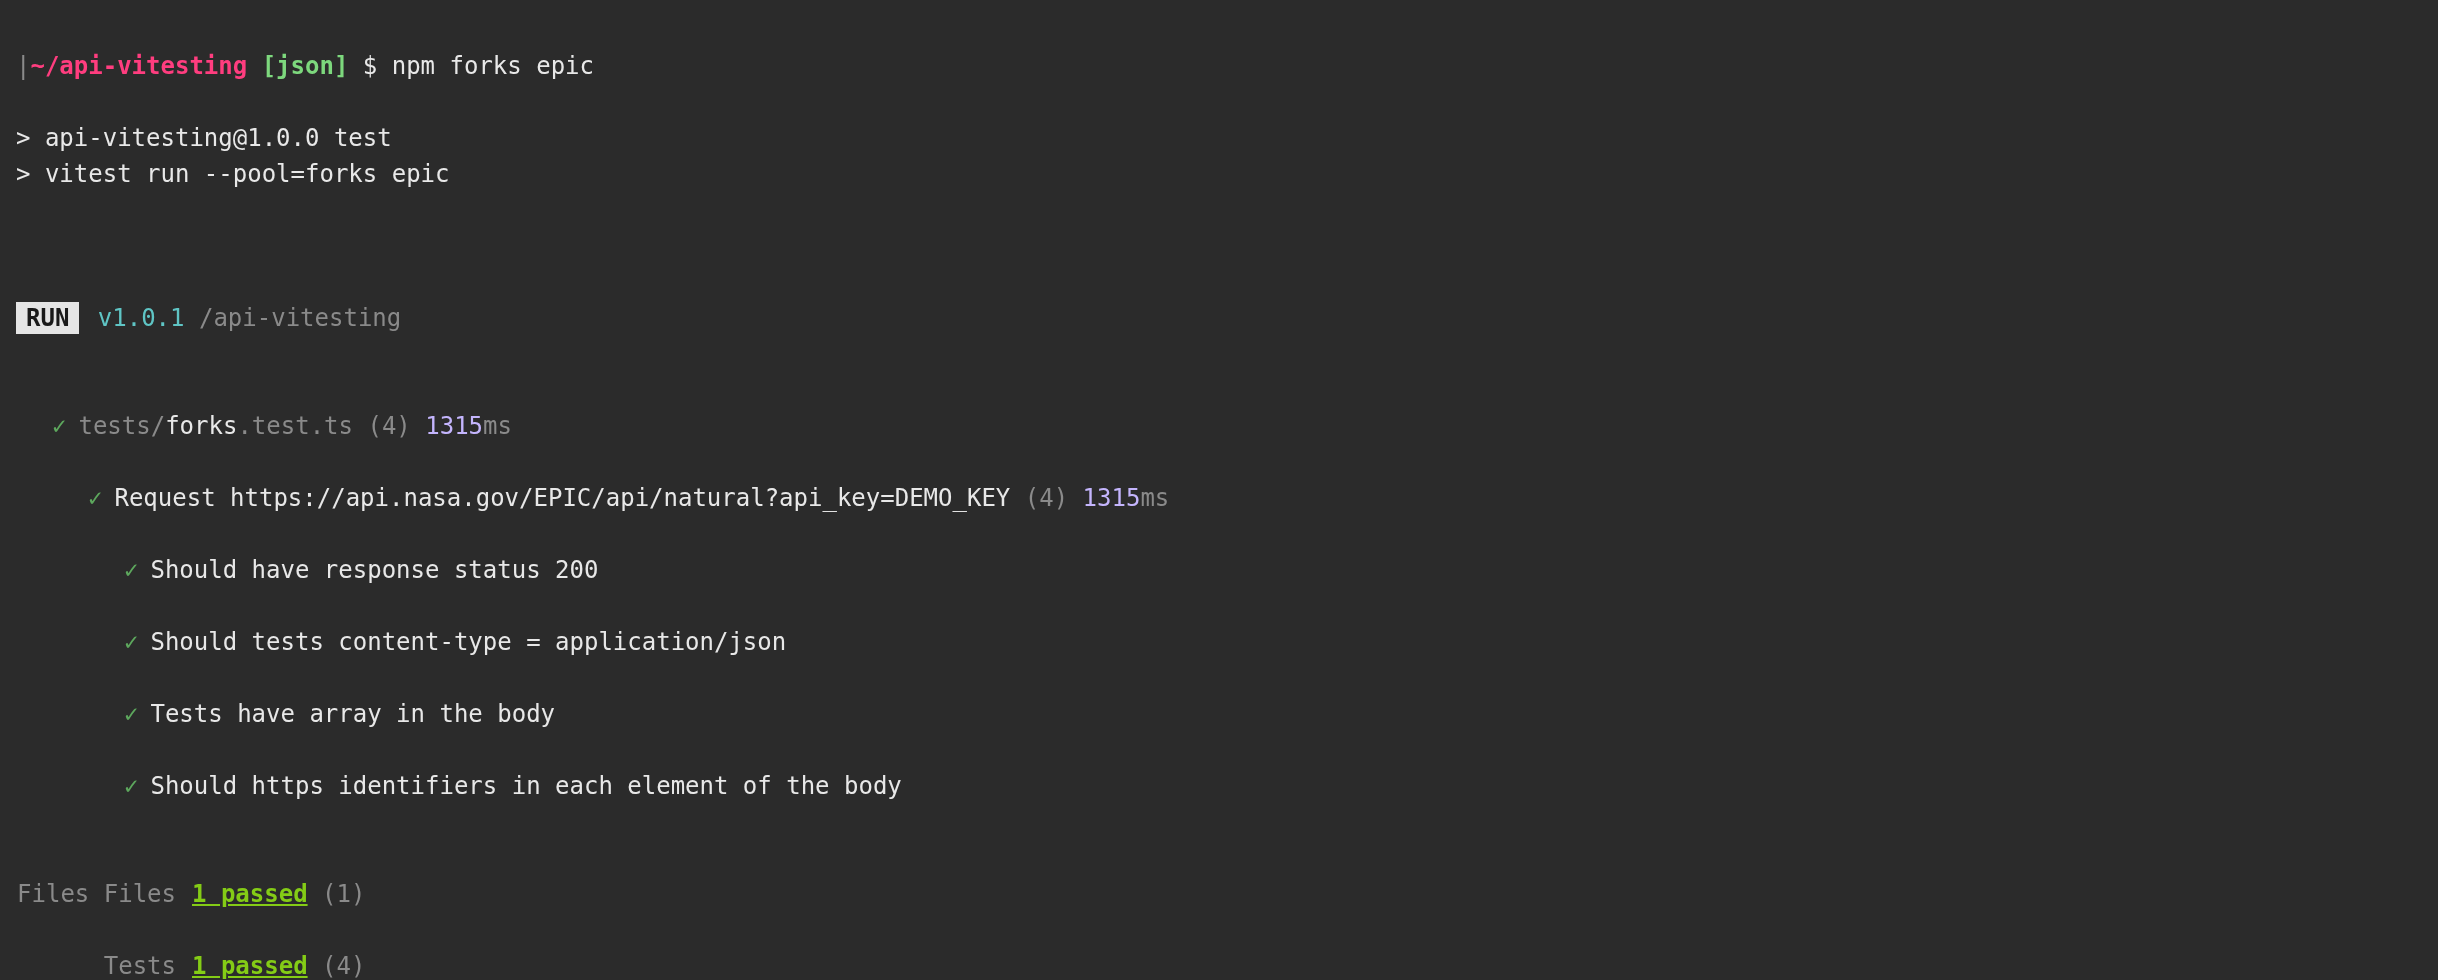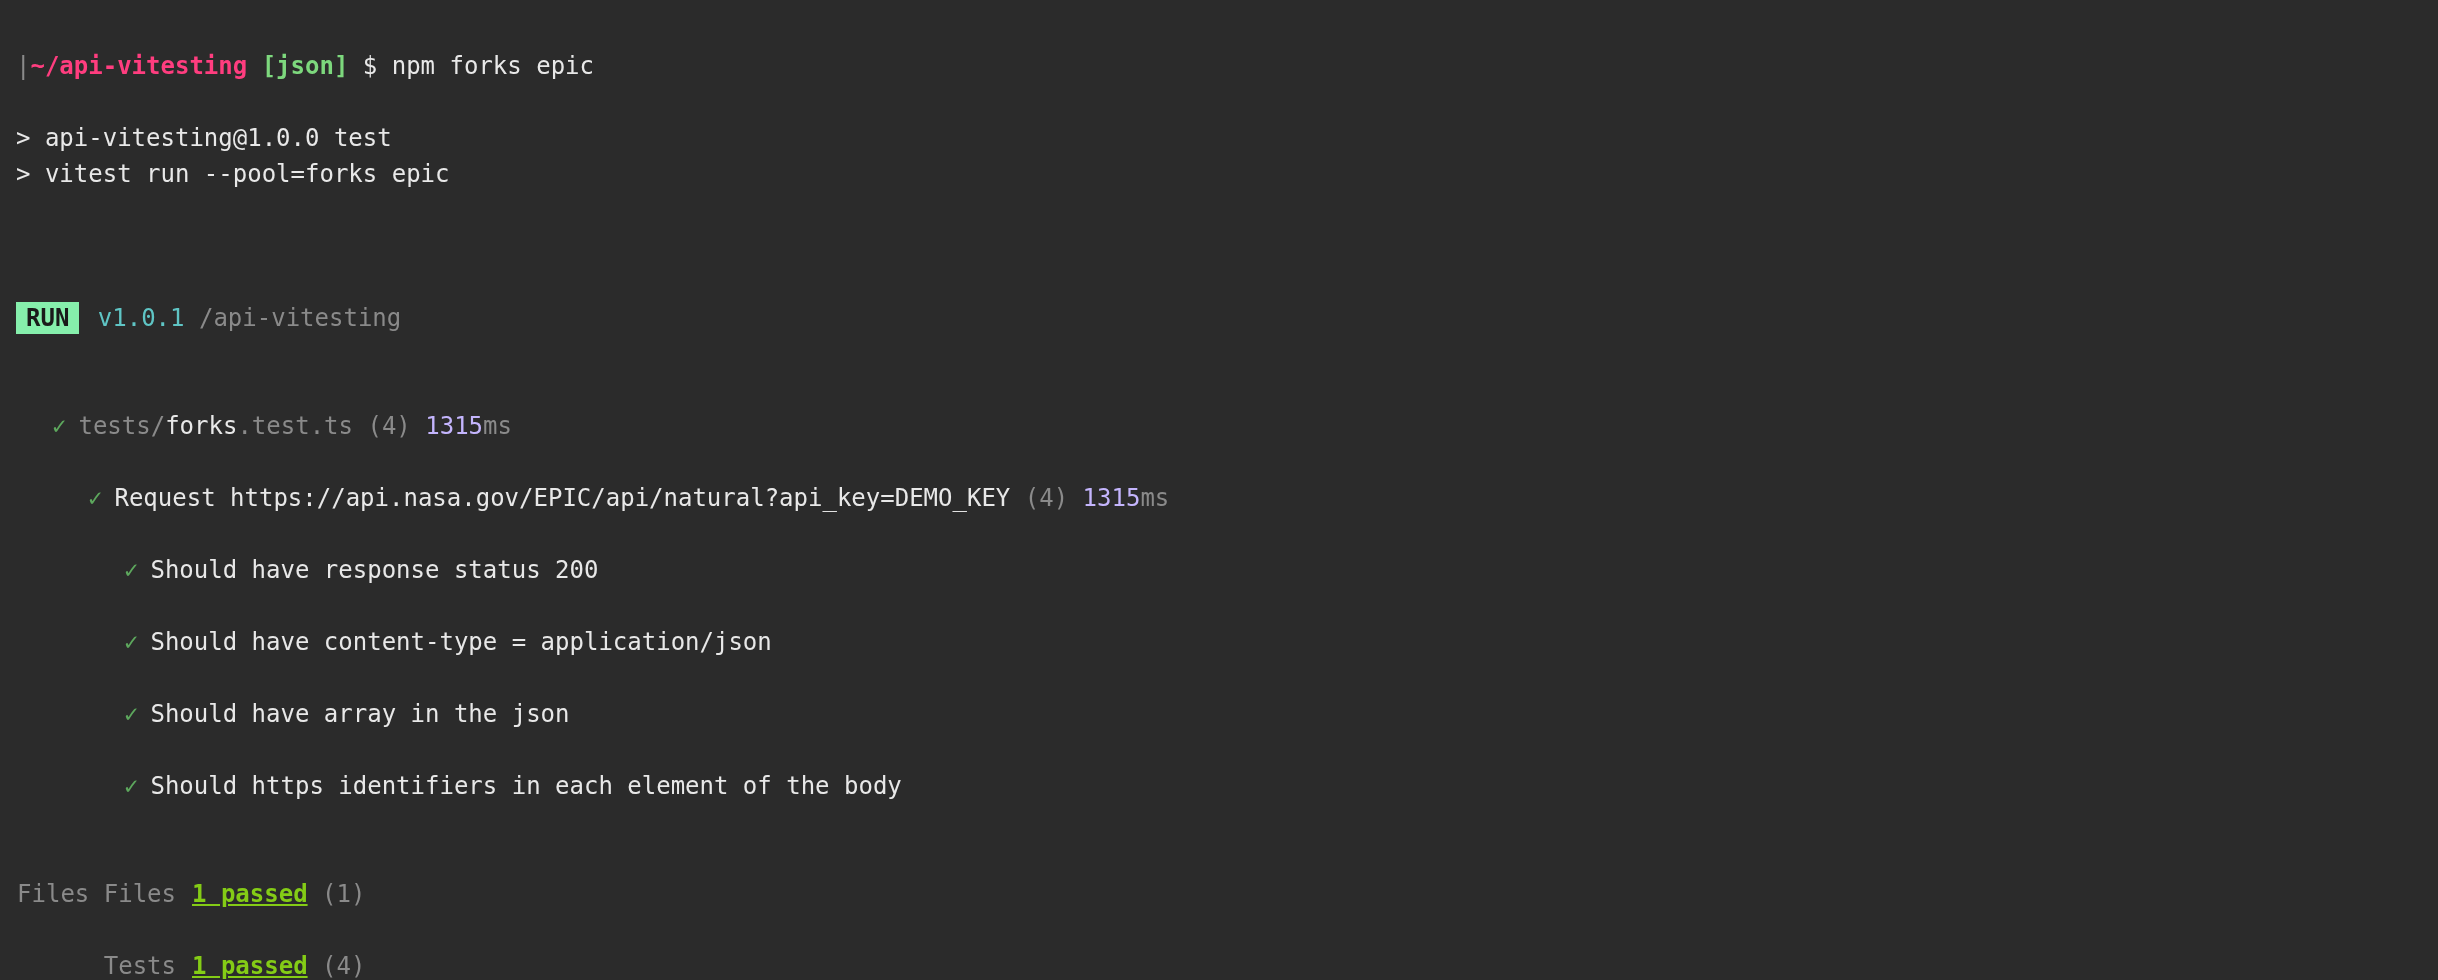--- a/index.html
+++ b/index.html
@@ -18,21 +18,21 @@
     }
     .pink { color: #ff3d7f; }
     .green-bright { color: #7dd87d; }
     .green { color: #84cc16; text-decoration: underline; }
     .white { color: #e8e8e8; }
     .gray { color: #8a8a8a; }
     .yellow { color: #c4b5fd; }
     .cyan { color: #5fc5c5; }
     .bold { font-weight: bold; }
     .run-badge {
-      background-color: #86efac;
+      background-color: #e5e5e5;
       color: #1a1a1a;
       font-weight: bold;
       padding: 2px 10px;
       margin-right: 4px;
     }
     .blank-line { height: 1.5em; }
     .line { white-space: pre; }
     .indent1 { padding-left: 1.5em; }
     .indent2 { padding-left: 3em; }
     .indent3 { padding-left: 4.5em; }
@@ -72,25 +72,25 @@
 
 <div class="line indent2">
 <span class="check">✓</span><span class="white">Request https://api.nasa.gov/EPIC/api/natural?api_key=DEMO_KEY</span> <span class="gray">(4)</span> <span class="yellow">1315</span><span class="gray">ms</span>
 </div>
 
 <div class="line indent3">
 <span class="check">✓</span><span class="white">Should have response status 200</span>
 </div>
 
 <div class="line indent3">
-<span class="check">✓</span><span class="white">Should have content-type = application/json</span>
+<span class="check">✓</span><span class="white">Should tests content-type = application/json</span>
 </div>
 
 <div class="line indent3">
-<span class="check">✓</span><span class="white">Should have array in the json</span>
+<span class="check">✓</span><span class="white">Tests have array in the body</span>
 </div>
 
 <div class="line indent3">
 <span class="check">✓</span><span class="white">Should https identifiers in each element of the body</span>
 </div>
 
 <div class="blank-line"></div>
 
 <div class="line">
 <span class="summary-label">Files Files</span><span class="green bold">1 passed</span> <span class="gray">(1)</span>

